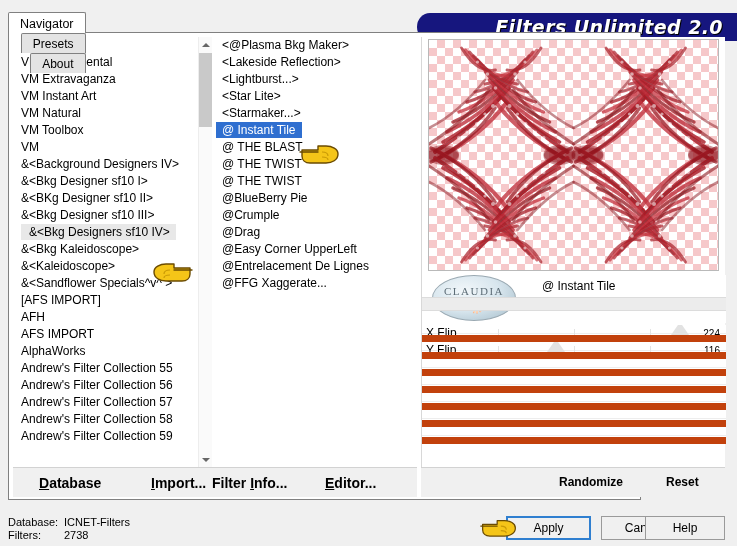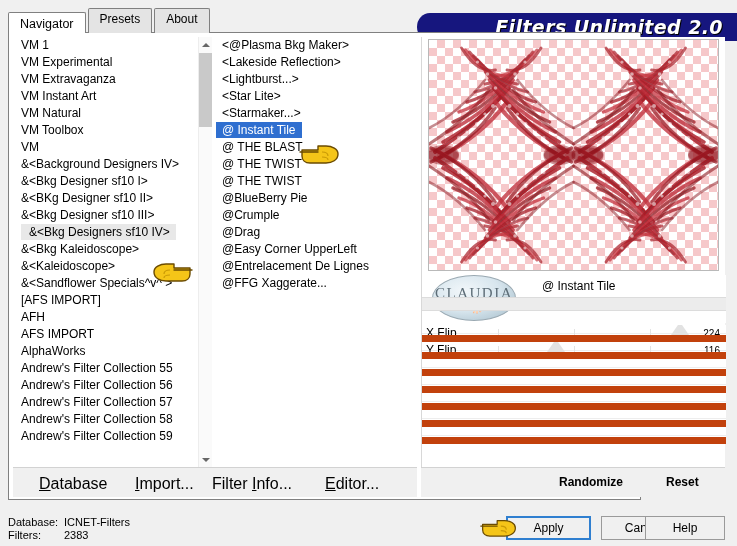--- a/index.html
+++ b/index.html
@@ -31,21 +31,21 @@
     font-style:italic; font-weight:bold; font-size:19px;
     color:#ffffff;
     letter-spacing:0.4px;
     text-shadow: 1px 1px 0 #000;
     white-space:nowrap;
   }
 
   
   #tabs {
     position:absolute; left:8px; top:12px; height:21px;
-    display:flex; align-items:flex-end; z-index:5;
+    display:flex; align-items:flex-end; z-index:5;flex-direction:column;
   }
   .tab {
     height:25px;
     padding:1px 11px 0 11px;
     margin-right:2px;
     background:#e4e4e4;
     border:1px solid #808080;
     border-bottom:none;
     font-size:12px;
     line-height:18px;
@@ -148,21 +148,21 @@
     position:absolute; left:10px; top:0px; width:84px; height:46px;
     border-radius:50%;
     background:radial-gradient(ellipse at 38% 34%, #f2f7fa 0%, #d8e6ee 48%, #b9cdd8 78%, #8fa3ad 100%);
     border:1px solid #9aa9b2;
     overflow:hidden;
   }
   #logo .lg-text {
     position:absolute; left:0; right:0; top:9px;
     text-align:center;
     font-family:"Liberation Serif", serif;
-    font-size:15px; letter-spacing:1.5px; color:#5d6d77;
+    font-size:11px; letter-spacing:1.5px; color:#5d6d77;
   }
   #logo .lg-sub {
     position:absolute; right:9px; top:20px;
     font-size:5px; color:#7b8c96; letter-spacing:0.4px;
   }
   #logo .lg-dog {
     position:absolute; left:36px; top:24px; font-size:13px; color:#3d4a52; line-height:1;
   }
   #filtername {
     position:absolute; left:120px; top:4px;
@@ -221,26 +221,26 @@
   #btn-reset     { left:245px; }
 
   
   #toolbar {
     position:absolute; left:4px; top:434px; width:404px; height:30px;
     background:#f0f0f0;
     border-top:1px solid #d2d2d2;
   }
   .tb-btn {
     position:absolute; top:7px;
-    font-size:16px; font-weight:normal; color:#000; cursor:default;
+    font-size:14px; font-weight:bold; color:#000; cursor:default;
     white-space:nowrap;
   }
   .tb-btn u { text-decoration:underline; }
   #tb-database   { left:26px; }
-  #tb-import     { left:122px; }
+  #tb-import     { left:138px; }
   #tb-filterinfo { left:199px; }
   #tb-editor     { left:296px;padding-left:16px; }
 
   
   #footer {
     position:absolute; left:0; top:502px; width:653px; height:44px;
     background:#f0f0f0;
   }
   .status-line { position:absolute; font-size:11px; color:#000; white-space:nowrap; }
   #st-db-label   { left:8px;  top:14px; }
@@ -459,21 +459,21 @@
     <div class="tb-btn" id="tb-import"><u>I</u>mport...</div>
     <div class="tb-btn" id="tb-filterinfo">Filter <u>I</u>nfo...</div>
     <div class="tb-btn" id="tb-editor"><u>E</u>ditor...</div>
   </div>
 </div>
 
 <div id="footer">
   <div class="status-line" id="st-db-label">Database:</div>
   <div class="status-line" id="st-db-value">ICNET-Filters</div>
   <div class="status-line" id="st-f-label">Filters:</div>
-  <div class="status-line" id="st-f-value">2383</div>
+  <div class="status-line" id="st-f-value">2738</div>
 
   <div class="dlg-btn" id="btn-apply">Apply</div>
   <div class="dlg-btn" id="btn-cancel">Cancel</div>
   <div class="dlg-btn" id="btn-help">Help</div>
 </div>
 
 <div class="hand" id="hand-left">
   <svg width="44" height="26" viewBox="0 0 44 26">
     <g transform="translate(44,0) scale(-1,1)">
       <path d="M4 10 L20 10 L20 6 L28 6 C34 6 40 9 40 14 C40 20 34 23 28 23 L12 23 C7 23 4 20 4 16 Z" fill="#f5c518" stroke="#6b4b00" stroke-width="1.4" stroke-linejoin="round"></path>

